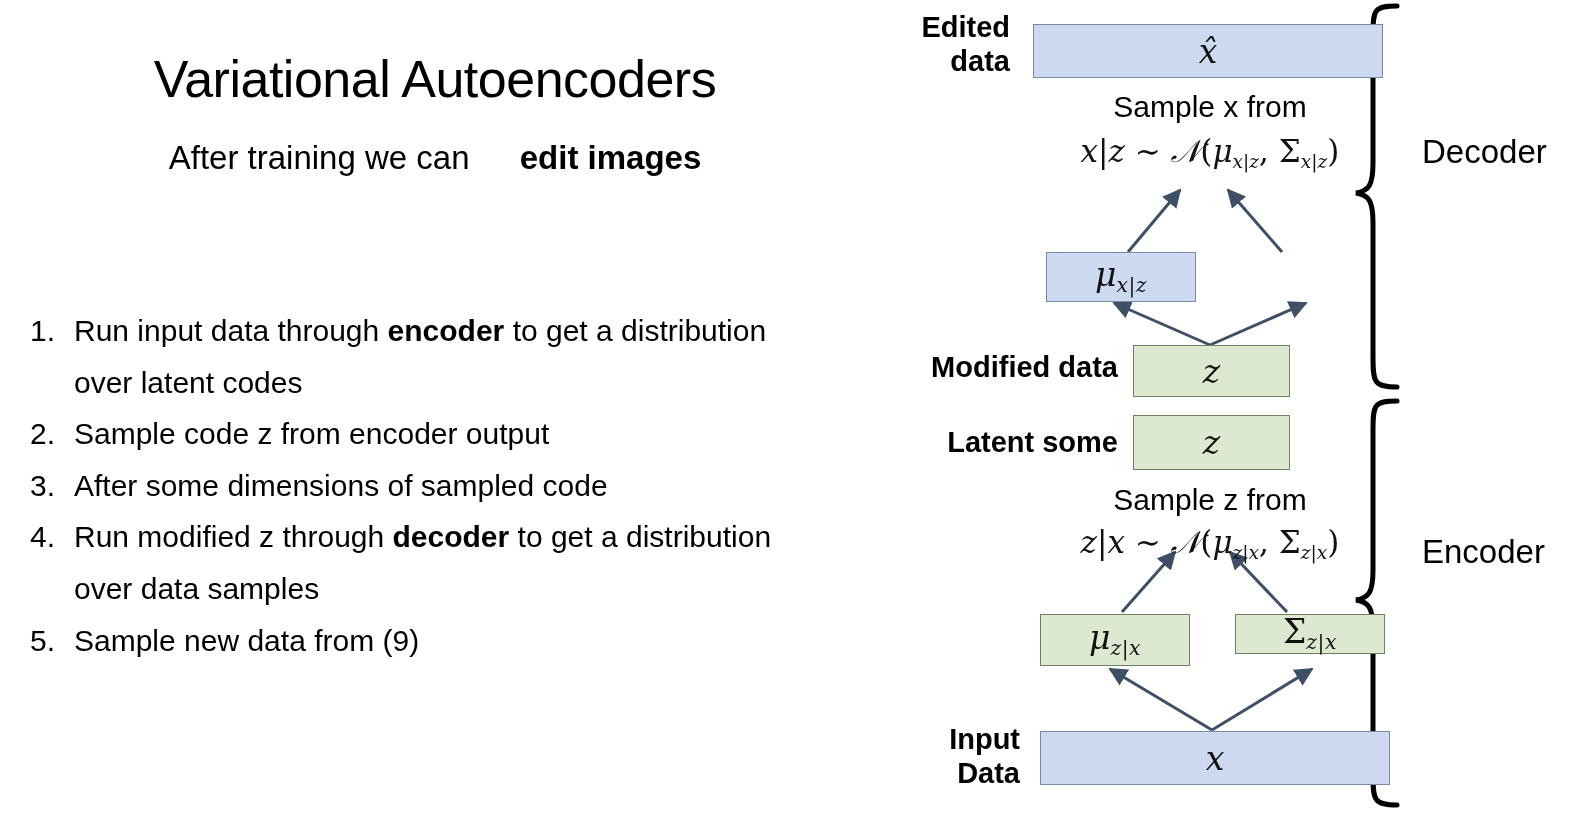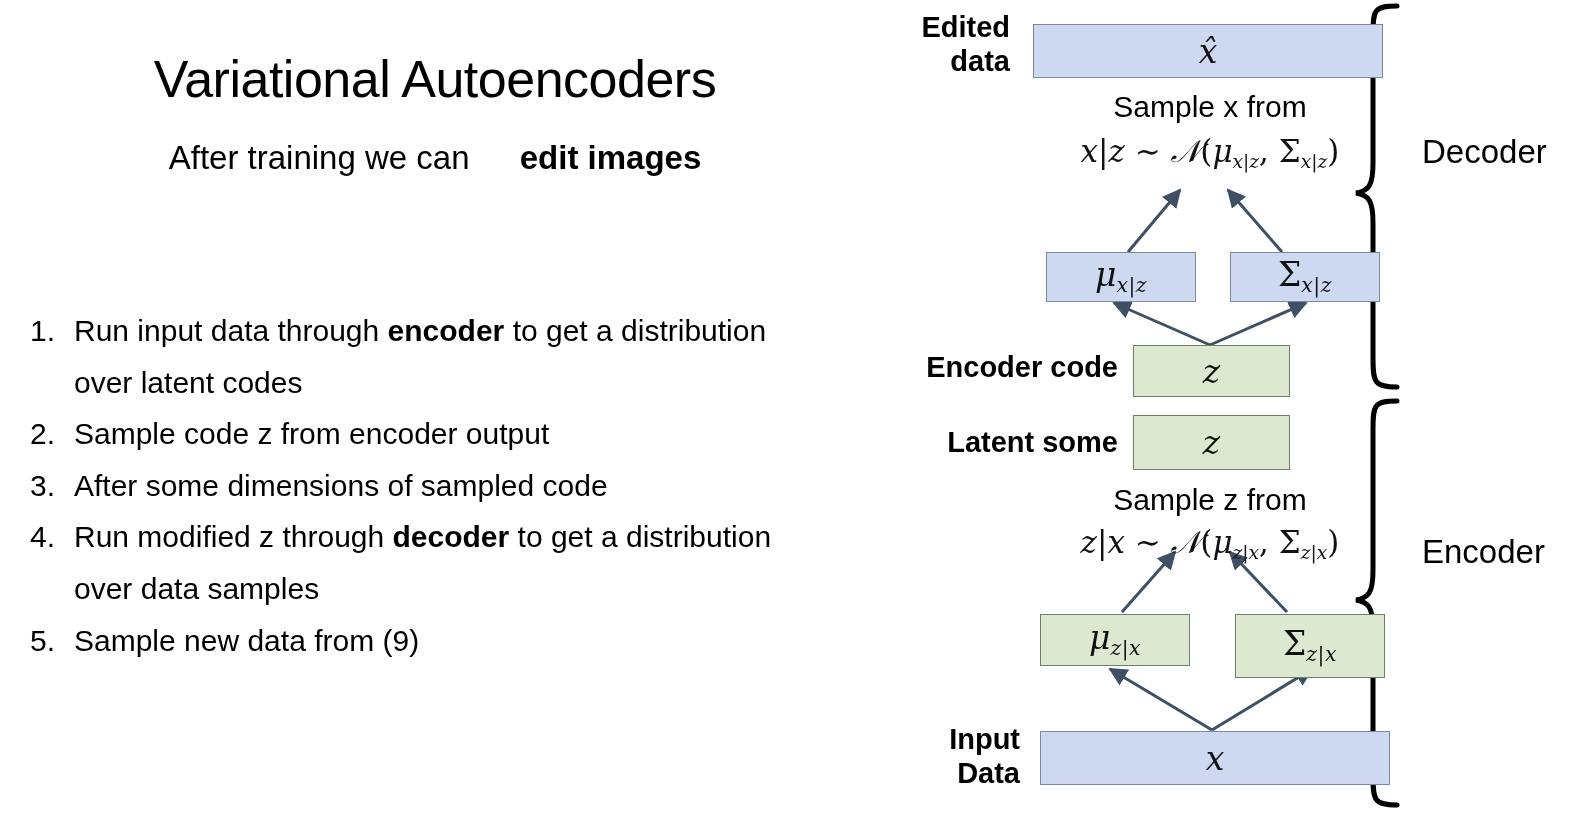--- a/index.html
+++ b/index.html
@@ -236,26 +236,23 @@
   </div>
 
   <div class="formula" style="left:140px; top:133px; width:400px;">
     <span>x</span><span class="up">|</span><span>z</span>&nbsp;<span class="up">∼</span>&nbsp;<span class="up" style="font-style:italic;">𝒩</span><span class="up">(</span><span>μ</span><span class="sub">x|z</span><span class="up">,</span>&nbsp;<span class="up">Σ</span><span class="sub">x|z</span><span class="up">)</span>
   </div>
 
   <div class="node blue" style="left:176px; top:252px; width:150px; height:50px;">
     <span class="glyph">μ<span class="sub">x|z</span></span>
   </div>
 
-  <div class="node blue" style="left:360px; top:252px; width:150px; height:50px;">
-    <span class="glyph"><span class="big">Σ</span><span class="sub">x|z</span></span>
-  </div>
 
   <div class="side-label" style="left:8px; top:350px; width:240px;">
-    <span>Encoder code</span>
+    <span>Modified data</span>
   </div>
 
   <div class="node green" style="left:263px; top:345px; width:157px; height:52px;">
     <span class="glyph">z</span>
   </div>
 
   <div class="brace-label" style="left:552px; top:133px;">
     <span>Decoder</span>
   </div>
 
@@ -272,21 +269,21 @@
   </div>
 
   <div class="formula" style="left:140px; top:524px; width:400px;">
     <span>z</span><span class="up">|</span><span>x</span>&nbsp;<span class="up">∼</span>&nbsp;<span class="up" style="font-style:italic;">𝒩</span><span class="up">(</span><span>μ</span><span class="sub">z|x</span><span class="up">,</span>&nbsp;<span class="up">Σ</span><span class="sub">z|x</span><span class="up">)</span>
   </div>
 
   <div class="node green" style="left:170px; top:614px; width:150px; height:52px;">
     <span class="glyph">μ<span class="sub">z|x</span></span>
   </div>
 
-  <div class="node green" style="left:365px; top:614px; width:150px; height:64px;text-align:right;">
+  <div class="node green" style="left:365px; top:614px; width:150px; height:40px;text-align:right;">
     <span class="glyph"><span class="big">Σ</span><span class="sub">z|x</span></span>
   </div>
 
   <div class="side-label" style="left:20px; top:722px; width:130px;">
     <div>Input</div>
     <div>Data</div>
   </div>
 
   <div class="node blue" style="left:170px; top:731px; width:350px; height:54px;">
     <span class="glyph">x</span>

